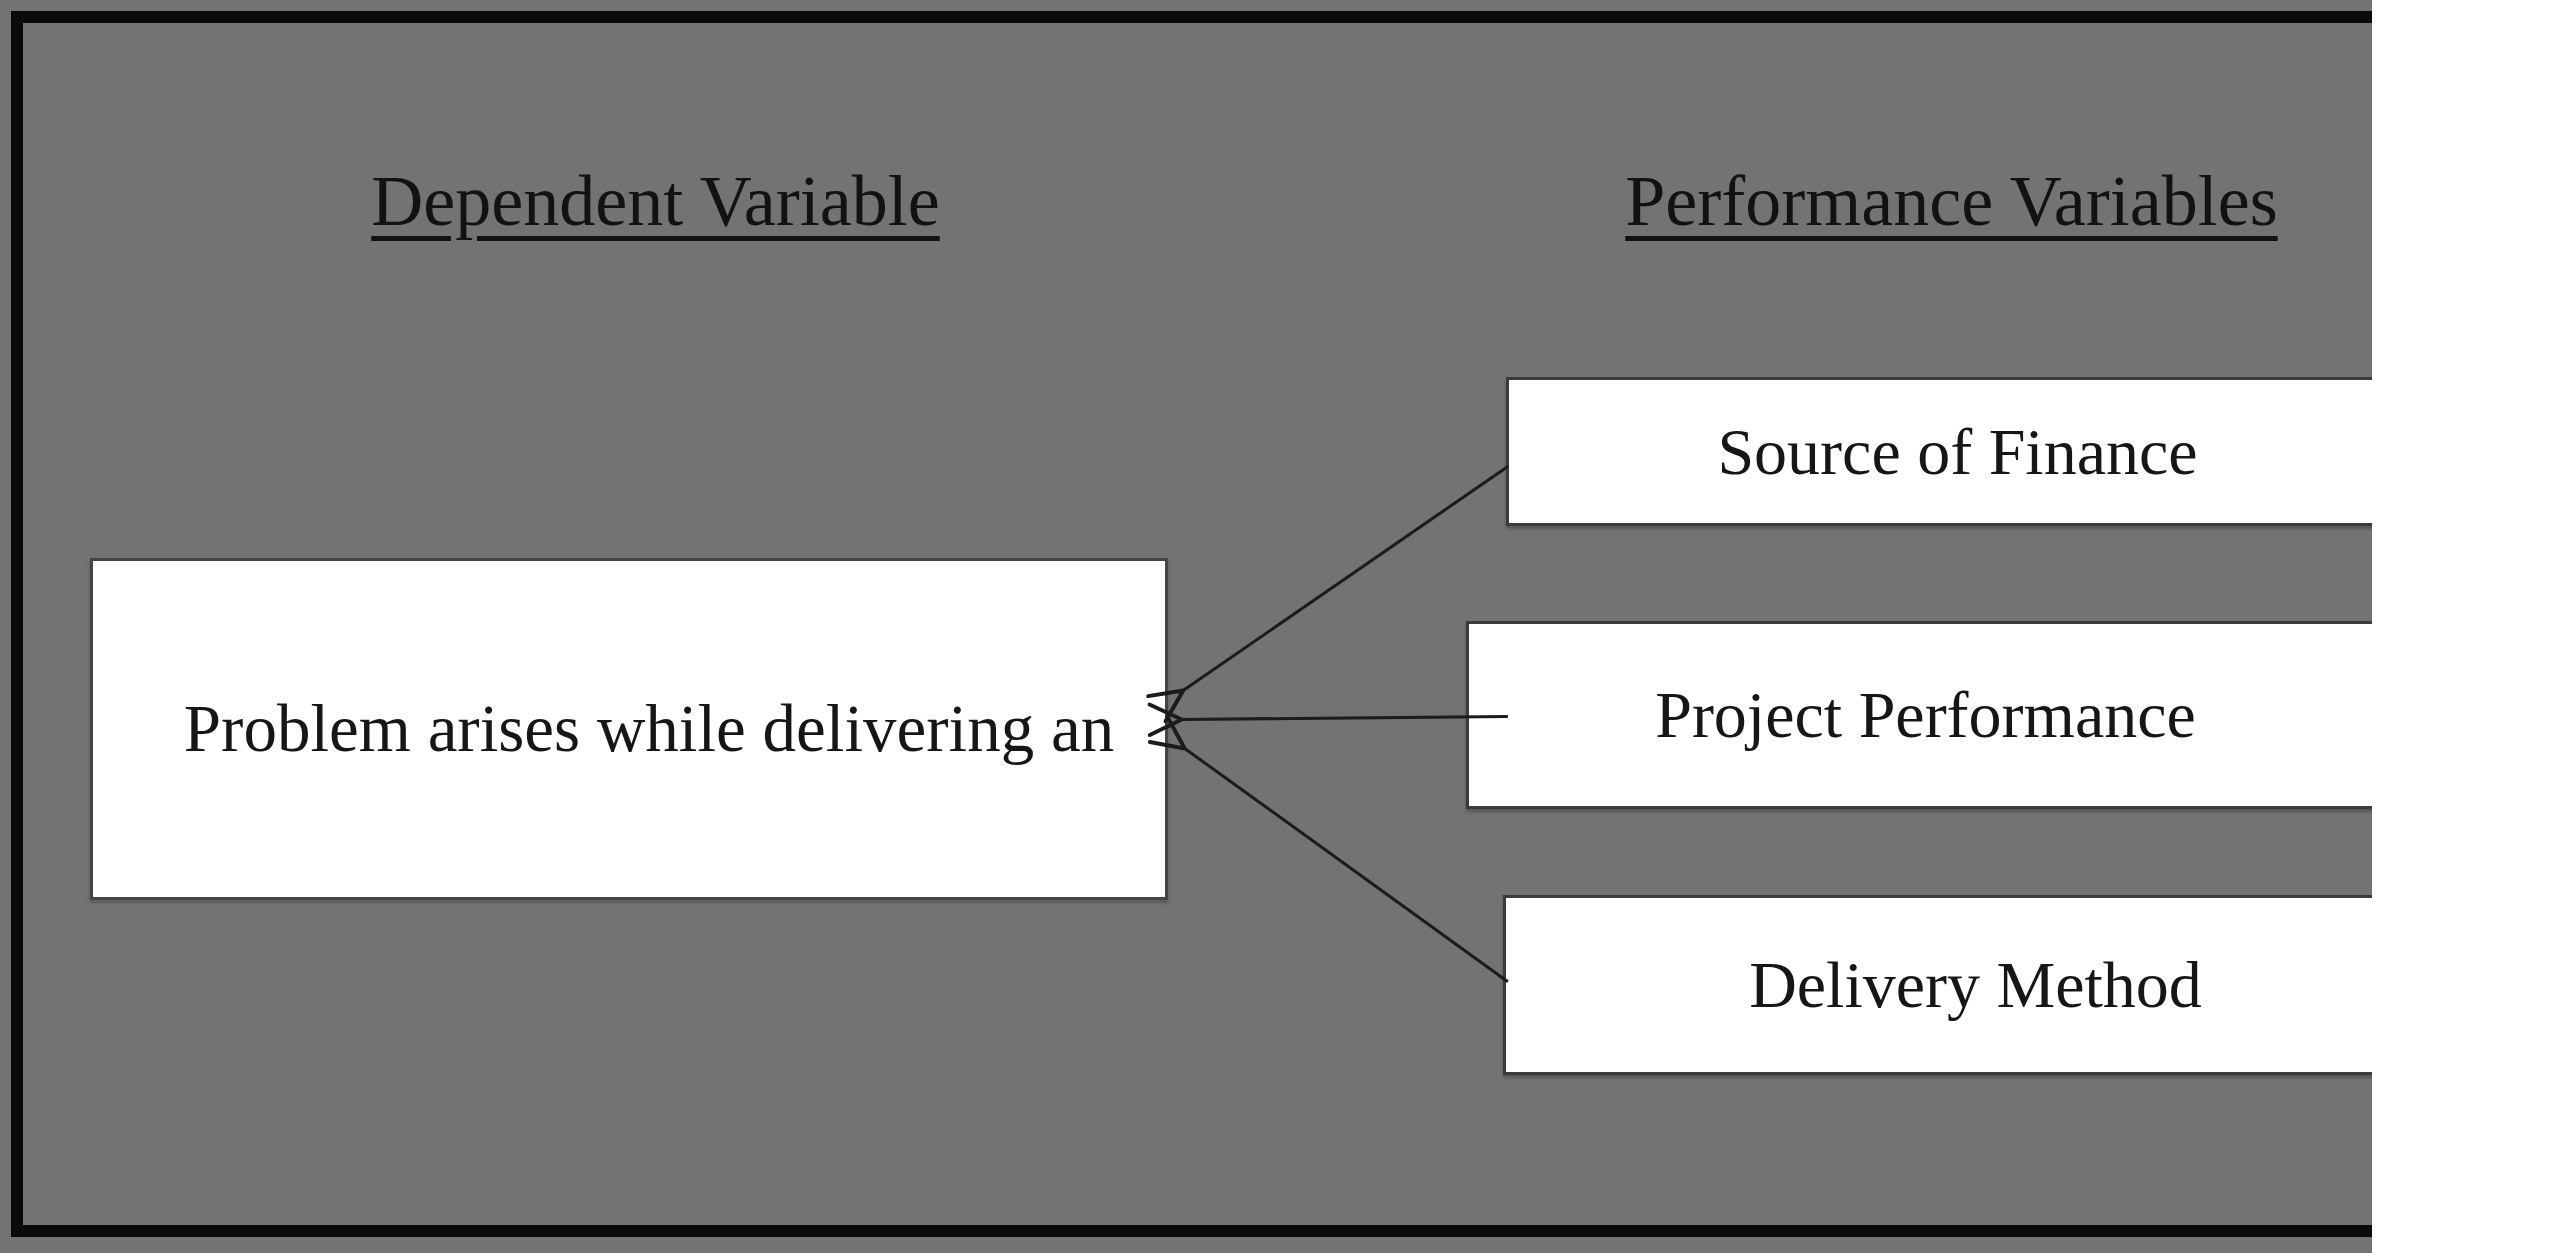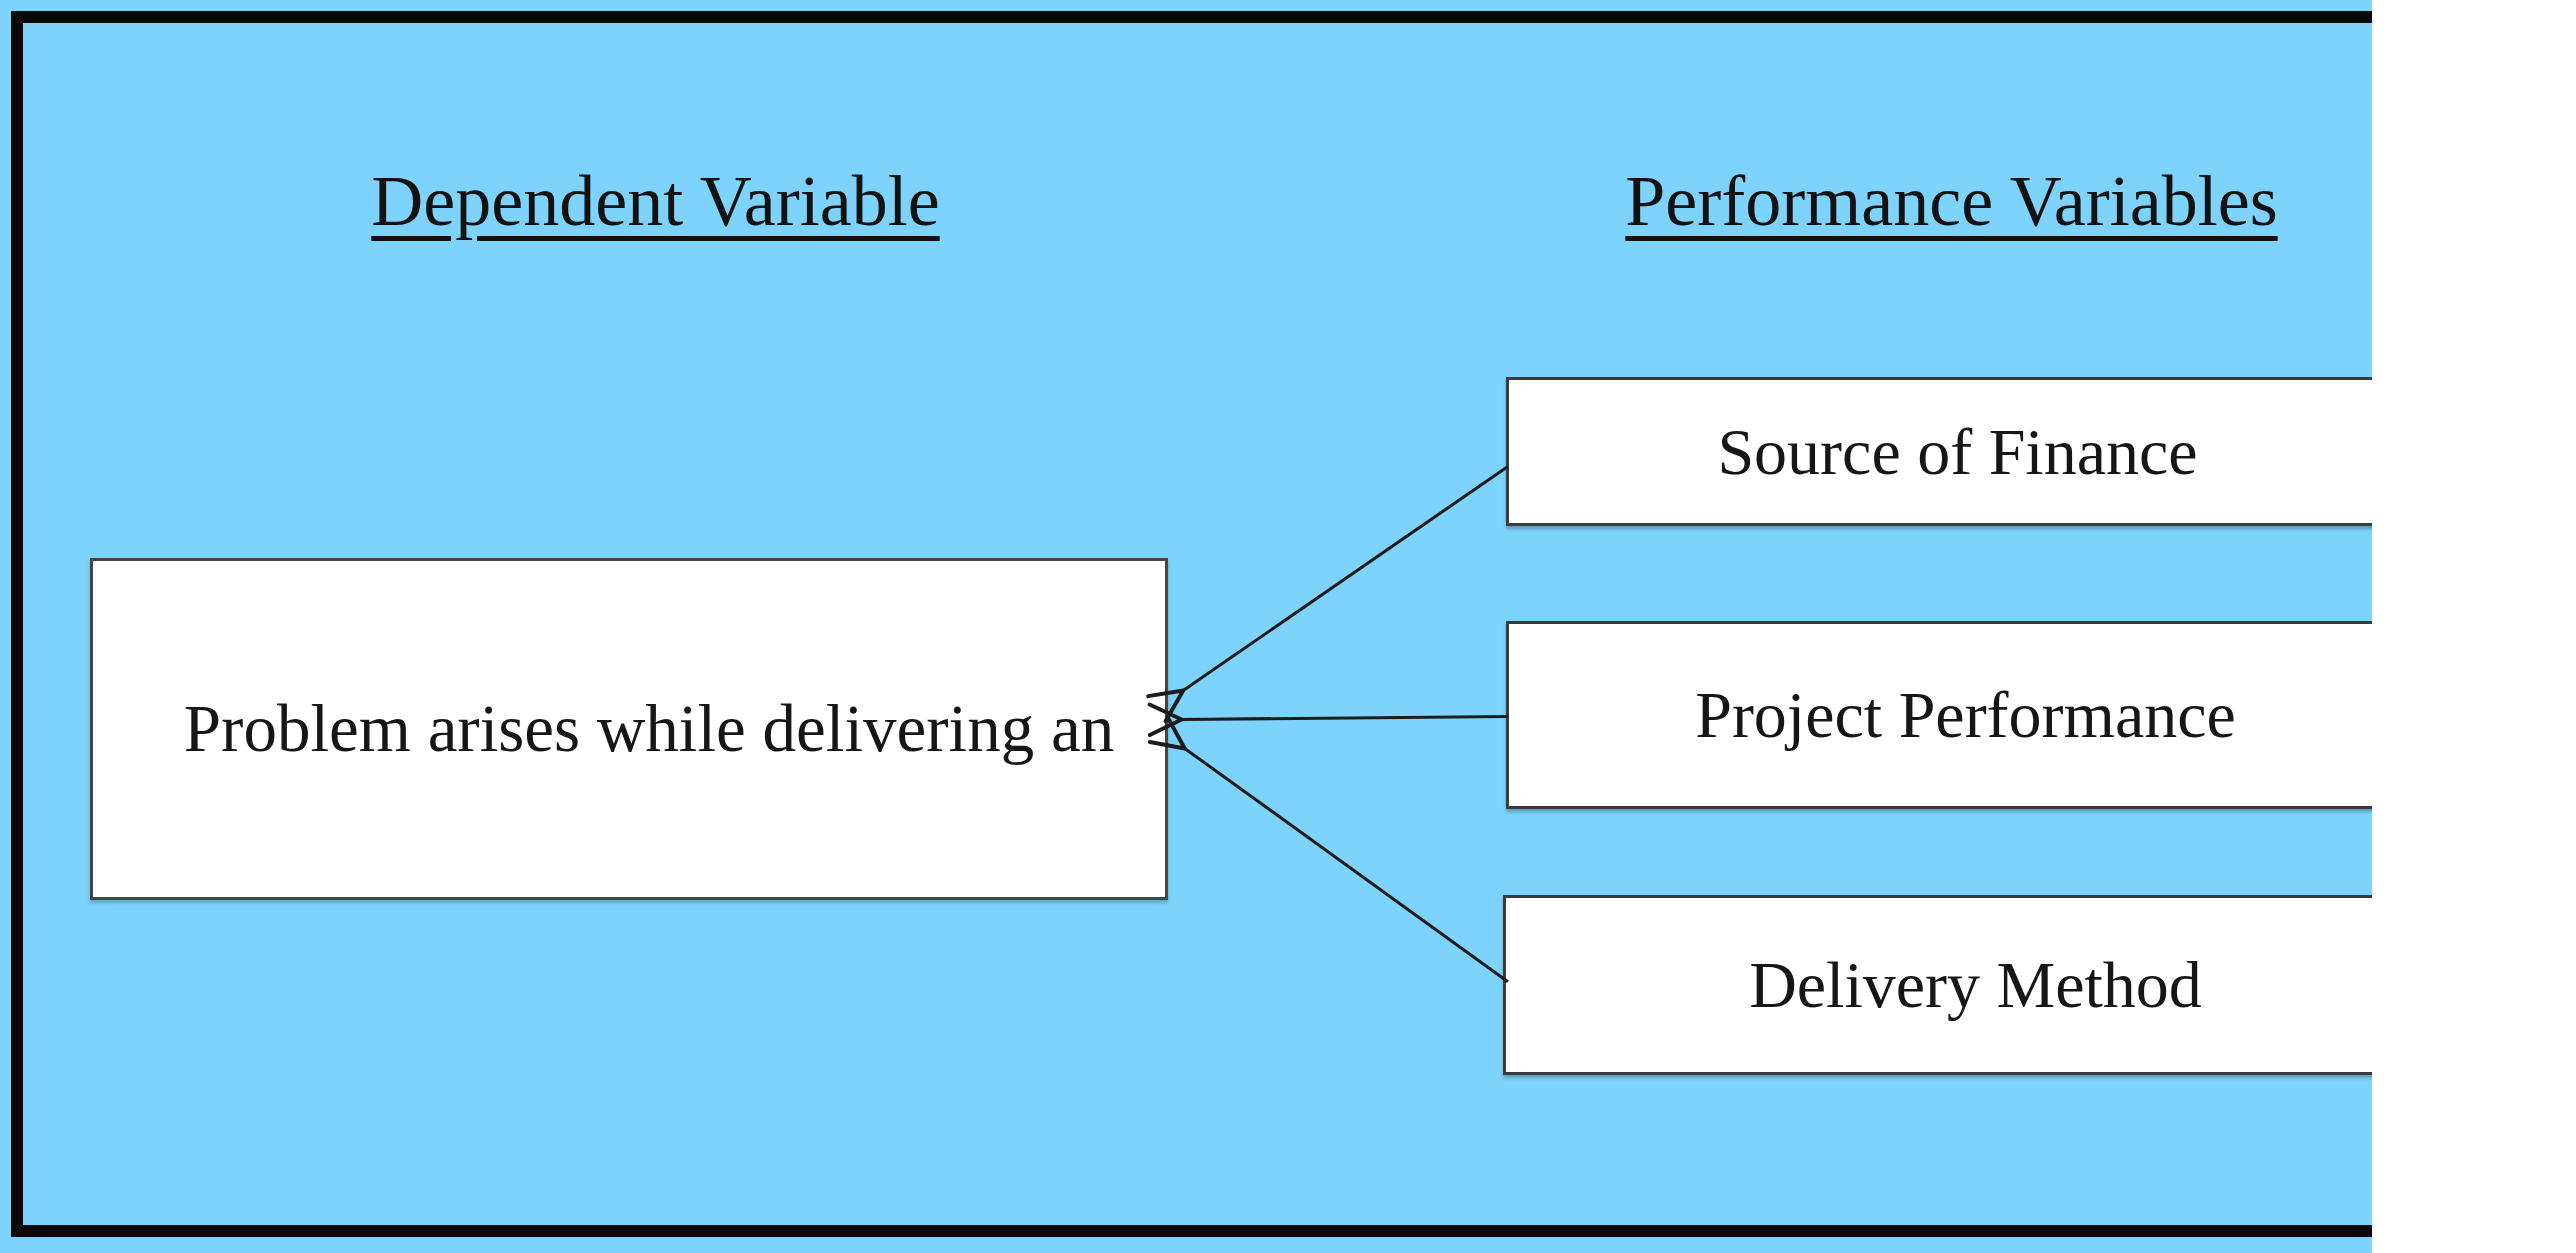--- a/index.html
+++ b/index.html
@@ -4,21 +4,21 @@
 <style>
   html, body {
     margin: 0;
     padding: 0;
     background: #ffffff;
   }
   #stage {
     position: relative;
     width: 2372px;
     height: 1253px;
-    background: #7dd3fc;
+    background: #737373;
     font-family: "Liberation Serif", "DejaVu Serif", serif;
     color: #161616;
     overflow: hidden;
   }
   .frame {
     position: absolute;
     left: 10.7px;
     top: 10.7px;
     width: 2552px;
     height: 1226px;
@@ -61,21 +61,21 @@
     line-height: 1.28;
     padding-left: 40px;
   }
   .node-independent {
     border: 3.8px solid #3b3b3b;
     box-shadow: 0 3px 3px rgba(0,0,0,0.25);
     font-size: 66px;
     white-space: nowrap;
   }
   #box-source-of-finance  { left: 1506px; top: 377px;  width: 903px; height: 149px; }
-  #box-project-performance{ left: 1506px; top: 621px;  width: 919px; height: 188px; text-align: center; }
+  #box-project-performance{ left: 1466px; top: 621px;  width: 919px; height: 188px; text-align: center; }
   #box-delivery-method    { left: 1503px; top: 895px; width: 945px; height: 180px; }
 
   #arrow-layer {
     position: absolute;
     left: 0;
     top: 0;
     width: 2576px;
     height: 1253px;
     pointer-events: none;
   }

